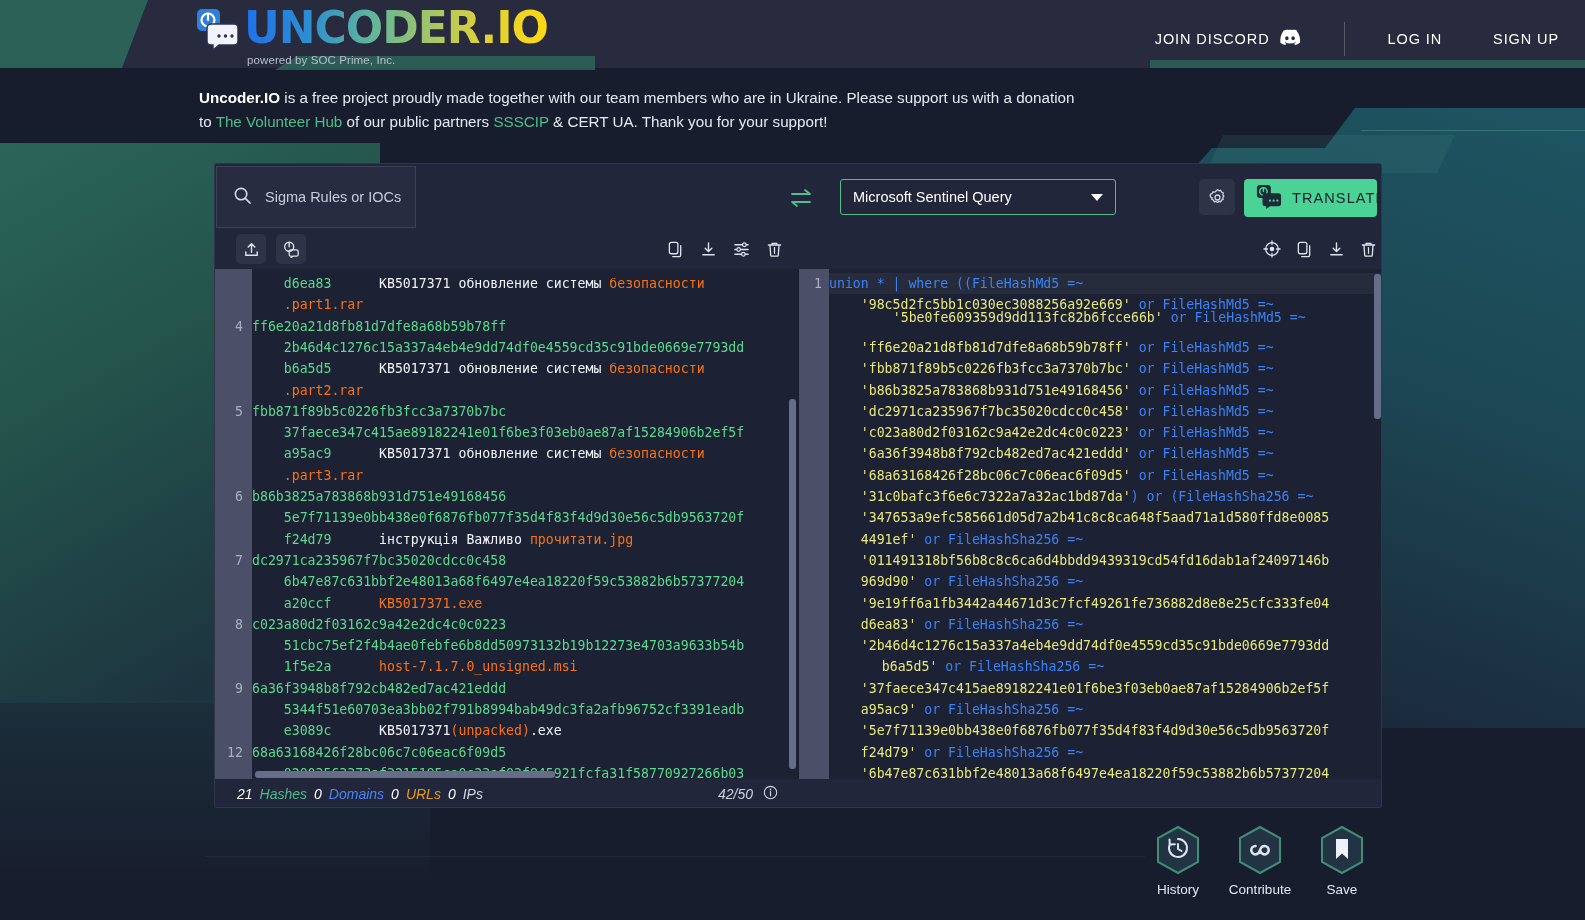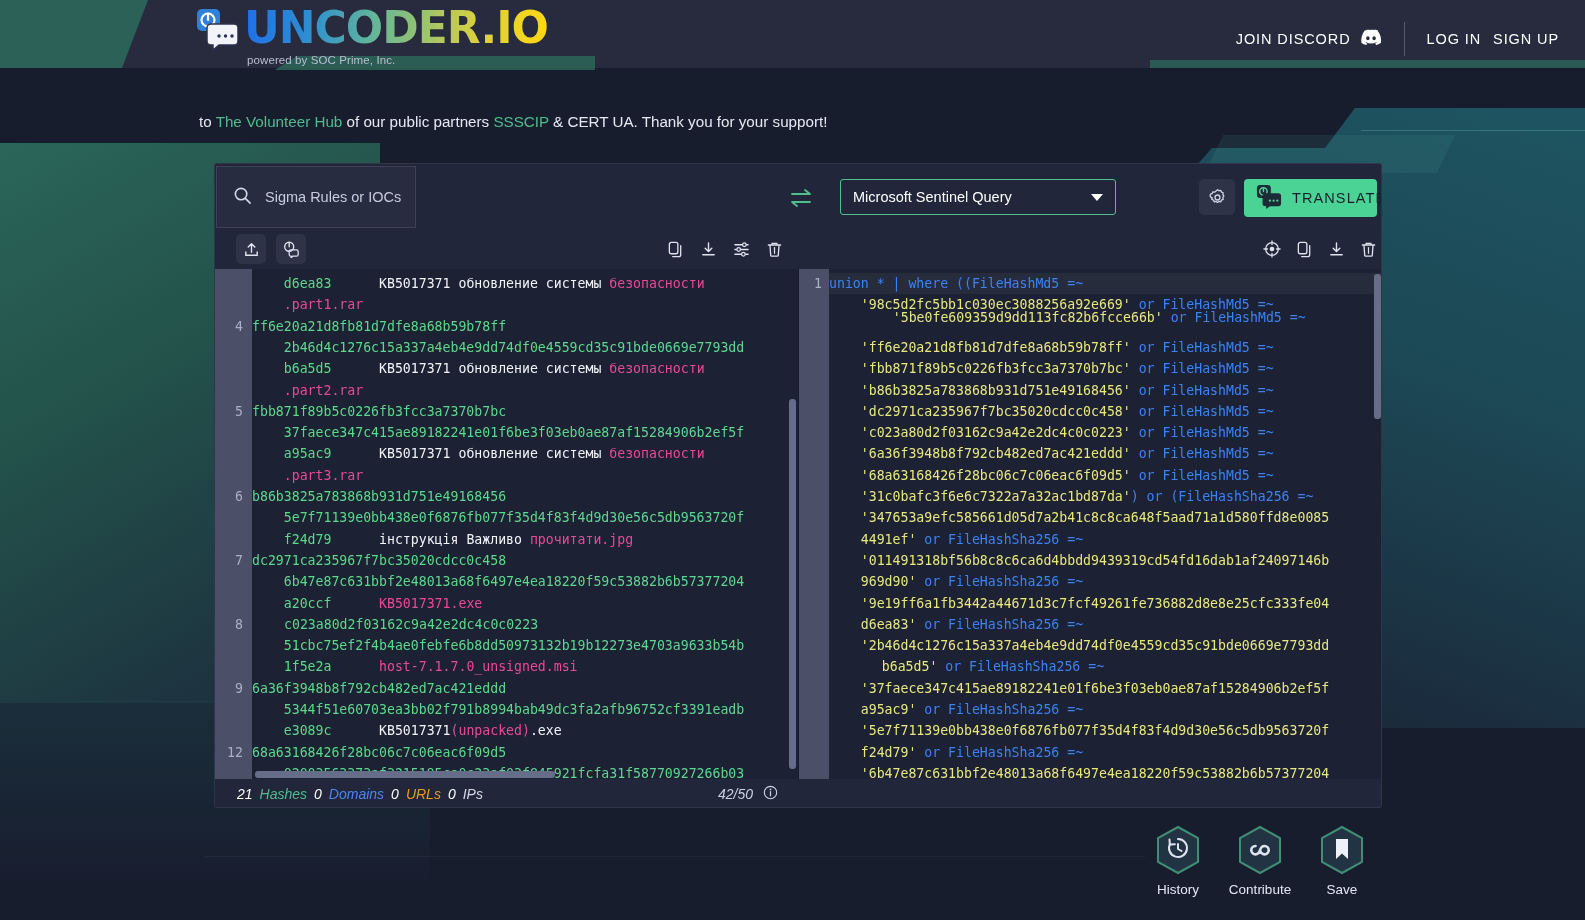--- a/index.html
+++ b/index.html
@@ -76,24 +76,24 @@
   .logo-mark { width: 42px; height: 44px; position: relative; margin-top: 5px; }
   .logo-text-col { margin-left: 6px; }
   .logo-word {
     font-size: 44px; font-weight: bold; letter-spacing: -1px; line-height: 50px;
     background: linear-gradient(95deg,#1f6feb 0%, #2d8fd0 22%, #61b59b 42%, #9ec56a 60%, #d9cf3f 76%, #ffd910 100%);
     -webkit-background-clip: text; background-clip: text; color: transparent;
     font-family: "DejaVu Sans", sans-serif;
   }
   .logo-sub { font-size: 11.5px; color: #b8bfd0; margin-top: 1px; margin-left: 3px; letter-spacing: .1px; }
 
-  .nav-right { position: absolute; right: 26px; top: 22px; display: flex; align-items: center; }
+  .nav-right { position: absolute; right: 26px; top: 22px; display: flex; align-items: center; gap: 21px; }
   .nav-discord { display: flex; align-items: center; gap: 9px; color: #ffffff; font-size: 14.5px; letter-spacing: .9px; }
   .nav-div { width: 1px; height: 34px; background: rgba(255,255,255,.22); margin: 0 22px; }
-  .nav-link { color: #ffffff; font-size: 14.5px; letter-spacing: .9px; margin-left: 12px; }
+  .nav-link { color: #ffffff; font-size: 14.5px; letter-spacing: .9px; margin-left: 30px; }
   .nav-link:first-of-type { margin-left: 0; }
 
   
   .banner {
     position: absolute; left: 199px; top: 86px; width: 900px;
     font-size: 15.2px; line-height: 24px; color: #e6e9f2; z-index: 5;
   }
   .banner b { color: #ffffff; }
   .banner .grn { color: #4dbd8b; }
 
@@ -158,21 +158,21 @@
   }
   .code.l { left: 37px; width: 740px; }
   .code.r { left: 30px; width: 740px; }
   .lnnum { position: absolute; width: 37px; text-align: right; padding-right: 9px;
            font-family: "DejaVu Sans Mono", monospace; font-size: 13.2px; line-height: 21.3px; color: #aab0c6; }
   .lnnum.r { width: 30px; padding-right: 7px; }
   .cursor-line { position:absolute; left:0; width: 100%; height: 21.3px; background: rgba(255,255,255,.05); }
 
   .t-hash { color: #5bd98c; }
   .t-white { color: #f2f4fa; }
-  .t-blue { color: #ec4899; }
+  .t-blue { color: #f97316; }
   .t-yellow { color: #e8e87c; }
   .t-plain { color: #3b82f6; }
 
   .sbar {
     position: absolute; background: #666d89; border-radius: 3px; width: 7px;
   }
   .sbar-h { position:absolute; background:#666d89; border-radius:3px; height:7px; }
 
   
   .status {
@@ -241,21 +241,21 @@
           </svg>
         </span>
       </div>
       <div class="nav-div"></div>
       <a class="nav-link">LOG IN</a>
       <a class="nav-link">SIGN UP</a>
     </div>
   </div>
 
   <div class="banner">
-    <br>
+    <span><b>Uncoder.IO</b><span> is a free project proudly made together with our team members who are in Ukraine. Please support us with a donation</span></span><br>
     <span>to </span><a class="grn">The Volunteer Hub</a><span> of our public partners </span><a class="grn">SSSCIP</a><span> &amp; CERT UA. Thank you for your support!</span>
   </div>
 
   <div class="card">
 
     <div class="selrow">
       <div class="searchbox">
         <span>
           <svg width="19" height="19" viewBox="0 0 20 20">
             <circle cx="8.5" cy="8.5" r="6" fill="none" stroke="#d3d8e6" stroke-width="1.7"></circle>
@@ -395,21 +395,21 @@
             <div class="code l" style="top: 195.7px; left: 37px;"><span class="t-hash">    </span><span class="t-blue">.part3.rar</span></div>
             <div class="lnnum" style="top: 217px;">6</div>
             <div class="code l" style="top: 217px; left: 37px;"><span class="t-hash">b86b3825a783868b931d751e49168456</span></div>
             <div class="code l" style="top: 238.3px; left: 37px;"><span class="t-hash">    5e7f71139e0bb438e0f6876fb077f35d4f83f4d9d30e56c5db9563720f</span></div>
             <div class="code l" style="top: 259.6px; left: 37px;"><span class="t-hash">    f24d79      </span><span class="t-white">iнструкцiя Важливо </span><span class="t-blue">прочитати.jpg</span></div>
             <div class="lnnum" style="top: 280.9px;">7</div>
             <div class="code l" style="top: 280.9px; left: 37px;"><span class="t-hash">dc2971ca235967f7bc35020cdcc0c458</span></div>
             <div class="code l" style="top: 302.2px; left: 37px;"><span class="t-hash">    6b47e87c631bbf2e48013a68f6497e4ea18220f59c53882b6b57377204</span></div>
             <div class="code l" style="top: 323.5px; left: 37px;"><span class="t-hash">    a20ccf      </span><span class="t-blue">KB5017371.exe</span></div>
             <div class="lnnum" style="top: 344.8px;">8</div>
-            <div class="code l" style="top: 344.8px; left: 37px; padding-left: 32px;"><span class="t-hash">c023a80d2f03162c9a42e2dc4c0c0223</span></div>
+            <div class="code l" style="top: 344.8px; left: 37px;"><span class="t-hash">c023a80d2f03162c9a42e2dc4c0c0223</span></div>
             <div class="code l" style="top: 366.1px; left: 37px;"><span class="t-hash">    51cbc75ef2f4b4ae0febfe6b8dd50973132b19b12273e4703a9633b54b</span></div>
             <div class="code l" style="top: 387.4px; left: 37px;"><span class="t-hash">    1f5e2a      </span><span class="t-blue">host-7.1.7.0_unsigned.msi</span></div>
             <div class="lnnum" style="top: 408.7px;">9</div>
             <div class="code l" style="top: 408.7px; left: 37px;"><span class="t-hash">6a36f3948b8f792cb482ed7ac421eddd</span></div>
             <div class="code l" style="top: 430px; left: 37px;"><span class="t-hash">    5344f51e60703ea3bb02f791b8994bab49dc3fa2afb96752cf3391eadb</span></div>
             <div class="code l" style="top: 451.3px; left: 37px;"><span class="t-hash">    e3089c      </span><span class="t-white">KB5017371</span><span class="t-blue">(unpacked)</span><span class="t-white">.exe</span></div>
             <div class="lnnum" style="top: 472.6px;">12</div>
             <div class="code l" style="top: 472.6px; left: 37px;"><span class="t-hash">68a63168426f28bc06c7c06eac6f09d5</span></div>
             <div class="code l" style="top: 493.9px; left: 37px;"><span class="t-hash">    02003563373af3215195ca0c23af03f845921fcfa31f58770927266b03</span></div>
           </div>

